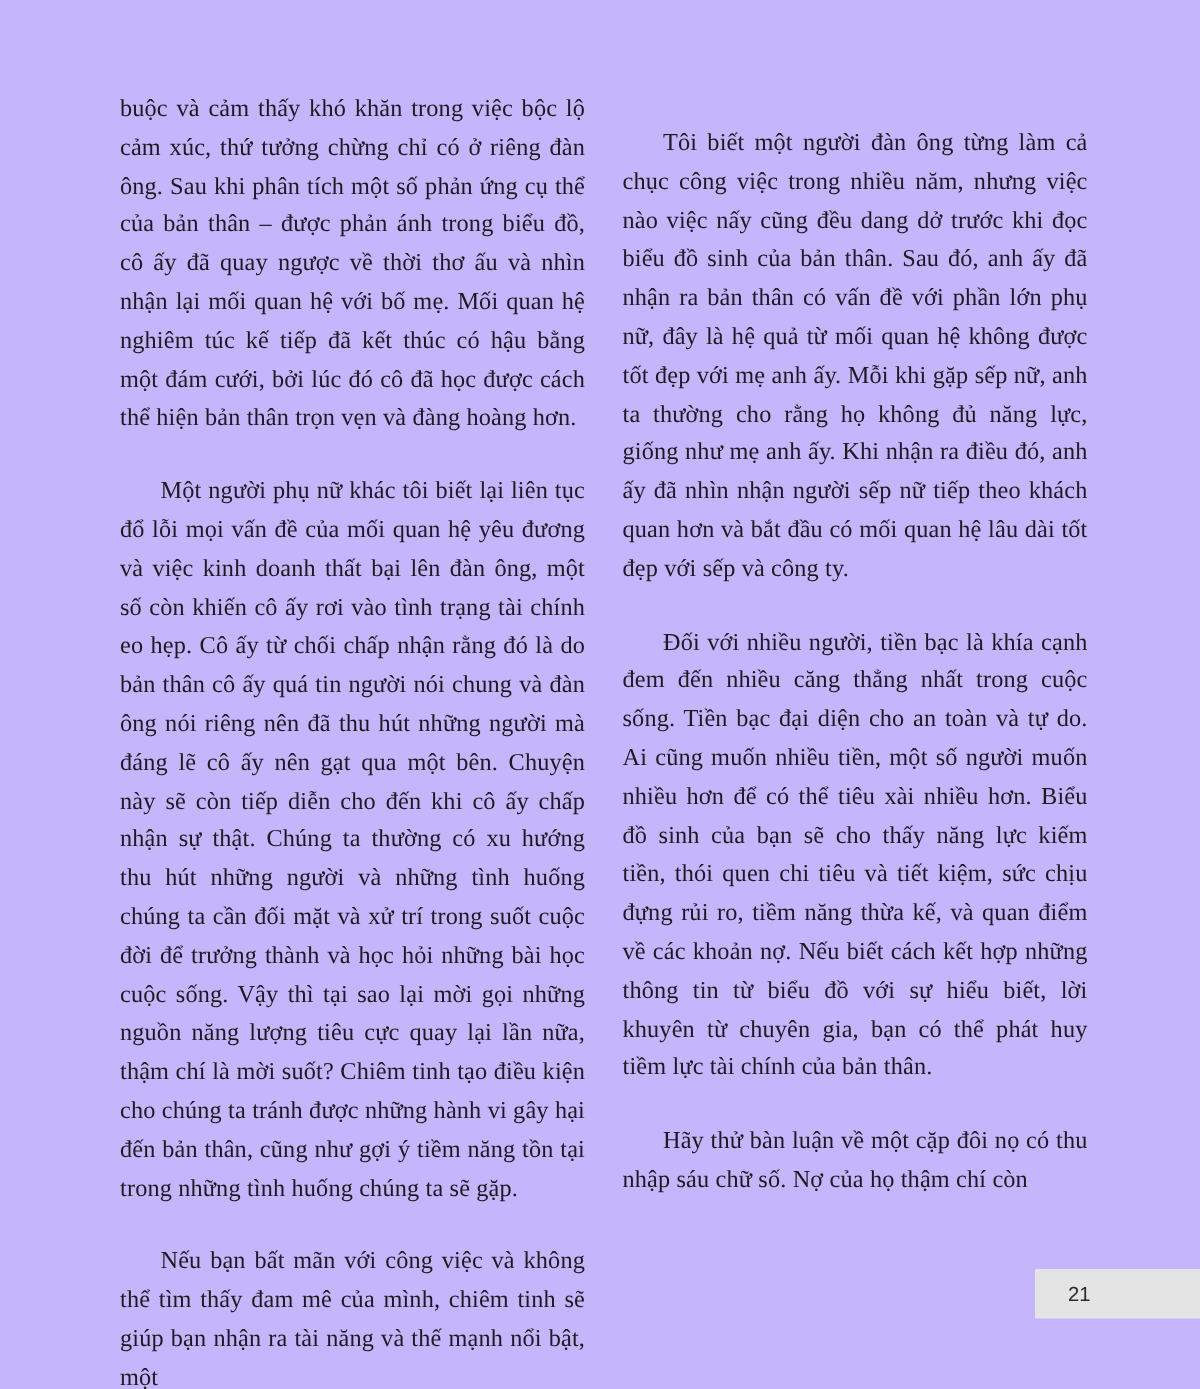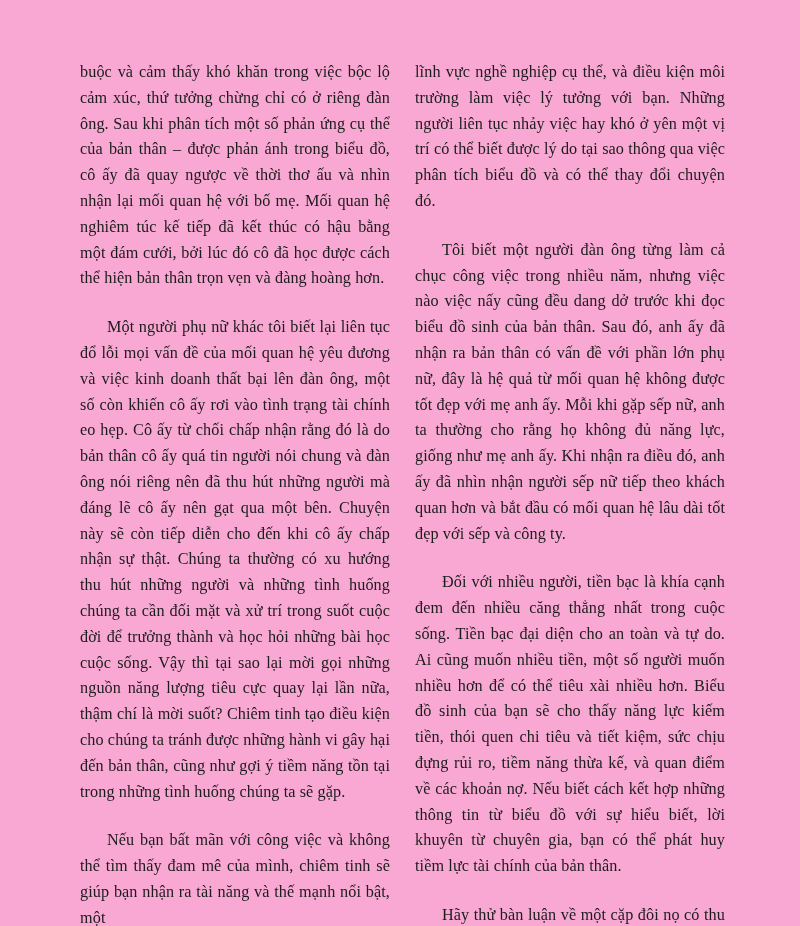--- a/index.html
+++ b/index.html
@@ -10,21 +10,21 @@
   body {
     width: 800px;
     height: 926px;
     position: relative;
     overflow: hidden;
     font-family: "Liberation Serif", serif;
   }
   .page {
     position: absolute;
     inset: 0;
-    background: #f9a8d4;
+    background: #c4b5fd;
   }
   .columns {
     position: absolute;
     left: 80px;
     top: 60px;
     width: 646px;
     display: flex;
     gap: 25px;
   }
   .col {
@@ -67,22 +67,24 @@
 
   <div class="columns">
 
     <div class="col">
       <p>buộc và cảm thấy khó khăn trong việc bộc lộ cảm xúc, thứ tưởng chừng chỉ có ở riêng đàn ông. Sau khi phân tích một số phản ứng cụ thể của bản thân – được phản ánh trong biểu đồ, cô ấy đã quay ngược về thời thơ ấu và nhìn nhận lại mối quan hệ với bố mẹ. Mối quan hệ nghiêm túc kế tiếp đã kết thúc có hậu bằng một đám cưới, bởi lúc đó cô đã học được cách thể hiện bản thân trọn vẹn và đàng hoàng hơn.</p>
       <p class="indent">Một người phụ nữ khác tôi biết lại liên tục đổ lỗi mọi vấn đề của mối quan hệ yêu đương và việc kinh doanh thất bại lên đàn ông, một số còn khiến cô ấy rơi vào tình trạng tài chính eo hẹp. Cô ấy từ chối chấp nhận rằng đó là do bản thân cô ấy quá tin người nói chung và đàn ông nói riêng nên đã thu hút những người mà đáng lẽ cô ấy nên gạt qua một bên. Chuyện này sẽ còn tiếp diễn cho đến khi cô ấy chấp nhận sự thật. Chúng ta thường có xu hướng thu hút những người và những tình huống chúng ta cần đối mặt và xử trí trong suốt cuộc đời để trưởng thành và học hỏi những bài học cuộc sống. Vậy thì tại sao lại mời gọi những nguồn năng lượng tiêu cực quay lại lần nữa, thậm chí là mời suốt? Chiêm tinh tạo điều kiện cho chúng ta tránh được những hành vi gây hại đến bản thân, cũng như gợi ý tiềm năng tồn tại trong những tình huống chúng ta sẽ gặp.</p>
       <p class="indent">Nếu bạn bất mãn với công việc và không thể tìm thấy đam mê của mình, chiêm tinh sẽ giúp bạn nhận ra tài năng và thế mạnh nổi bật, một</p>
     </div>
 
     <div class="col">
-      <p>lĩnh vực nghề nghiệp cụ thể, và điều kiện môi trường làm việc lý tưởng với bạn. Những người liên tục nhảy việc hay khó ở yên một vị trí có thể biết được lý do tại sao thông qua việc phân tích biểu đồ và có thể thay đổi chuyện đó.</p>
       <p class="indent">Tôi biết một người đàn ông từng làm cả chục công việc trong nhiều năm, nhưng việc nào việc nấy cũng đều dang dở trước khi đọc biểu đồ sinh của bản thân. Sau đó, anh ấy đã nhận ra bản thân có vấn đề với phần lớn phụ nữ, đây là hệ quả từ mối quan hệ không được tốt đẹp với mẹ anh ấy. Mỗi khi gặp sếp nữ, anh ta thường cho rằng họ không đủ năng lực, giống như mẹ anh ấy. Khi nhận ra điều đó, anh ấy đã nhìn nhận người sếp nữ tiếp theo khách quan hơn và bắt đầu có mối quan hệ lâu dài tốt đẹp với sếp và công ty.</p>
       <p class="indent">Đối với nhiều người, tiền bạc là khía cạnh đem đến nhiều căng thẳng nhất trong cuộc sống. Tiền bạc đại diện cho an toàn và tự do. Ai cũng muốn nhiều tiền, một số người muốn nhiều hơn để có thể tiêu xài nhiều hơn. Biểu đồ sinh của bạn sẽ cho thấy năng lực kiếm tiền, thói quen chi tiêu và tiết kiệm, sức chịu đựng rủi ro, tiềm năng thừa kế, và quan điểm về các khoản nợ. Nếu biết cách kết hợp những thông tin từ biểu đồ với sự hiểu biết, lời khuyên từ chuyên gia, bạn có thể phát huy tiềm lực tài chính của bản thân.</p>
       <p class="indent">Hãy thử bàn luận về một cặp đôi nọ có thu nhập sáu chữ số. Nợ của họ thậm chí còn</p>
     </div>
 
   </div>
 
+  <div class="page-number-badge">
+    <span>21</span>
+  </div>
 
 </div>
 
 </body></html>

